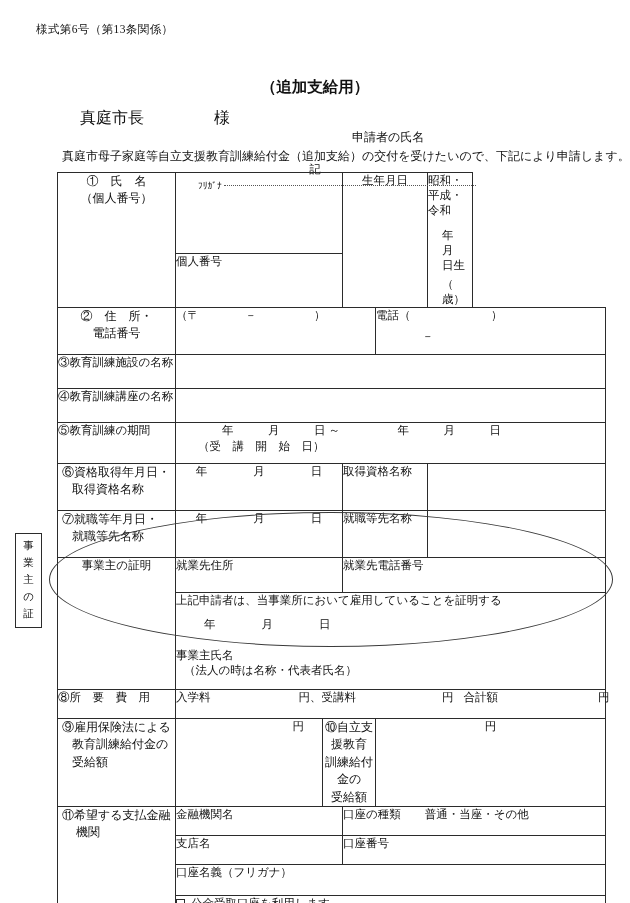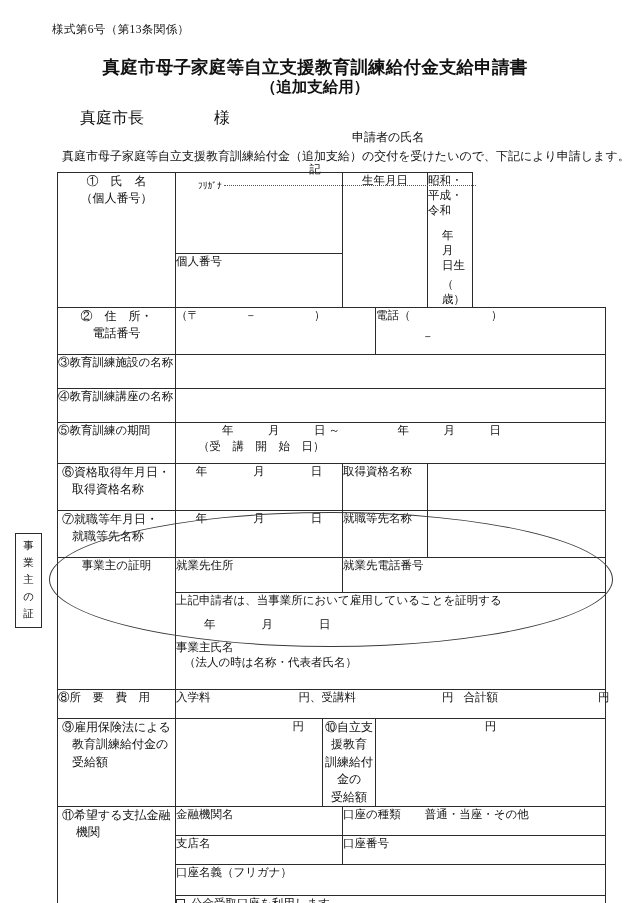--- a/index.html
+++ b/index.html
@@ -18,21 +18,21 @@
 
   .page {
     position: relative;
     width: 630px;
     height: 903px;
   }
 
   
   .form-no {
     position: absolute;
-    left: 52px;
+    left: 36px;
     top: 22px;
     font-size: 11.5px;
     letter-spacing: 0.4px;
     white-space: nowrap;
   }
   .submit-date {
     position: absolute;
     left: 378px;
     top: 30px;
     font-size: 11.5px;
@@ -188,21 +188,20 @@
   .ta-c { text-align: center; }
 </style>
 </head>
 <body>
 
 <div class="page">
 
   <div class="form-no">様式第6号（第13条関係）</div>
 
 
-  <div class="doc-title">真庭市母子家庭等自立支援教育訓練給付金支給申請書</div>
   <div class="doc-subtitle">（追加支給用）</div>
 
   <div class="addressee">
     <span>真庭市長</span><span class="sama">様</span>
   </div>
 
   <div class="applicant-name-label">申請者の氏名</div>
 
   <div class="intro-line">真庭市母子家庭等自立支援教育訓練給付金（追加支給）の交付を受けたいので、下記により申請します。</div>
   <div class="ki-mark">記</div>
@@ -329,21 +328,21 @@
         <span>就業先住所</span>
       </td>
       <td colspan="4" class="cellpad">
         <span>就業先電話番号</span>
       </td>
     </tr>
     <tr>
       <td colspan="9" class="cellpad" style="height:96px">
         <div>上記申請者は、当事業所において雇用していることを証明する</div>
         <div style="margin-top:9px;padding-left:28px">年　　　　月　　　　日</div>
-        <div style="margin-top:8px">事業主氏名</div>
+        <div style="margin-top:16px">事業主氏名</div>
         <div style="padding-left:8px">（法人の時は名称・代表者氏名）</div>
       </td>
     </tr>
 
     <tr>
       <td class="cellpad mid" style="height:28px">
         <span>⑧所　要　費　用</span>
       </td>
       <td colspan="9" class="cellpad">
         <span class="nowrap"><span>入学料</span><span style="display:inline-block;width:88px"></span><span>円、</span><span>受講料</span><span style="display:inline-block;width:86px"></span><span>円</span><span style="display:inline-block;width:10px"></span><span>合計額</span><span style="display:inline-block;width:100px"></span><span>円</span></span>

